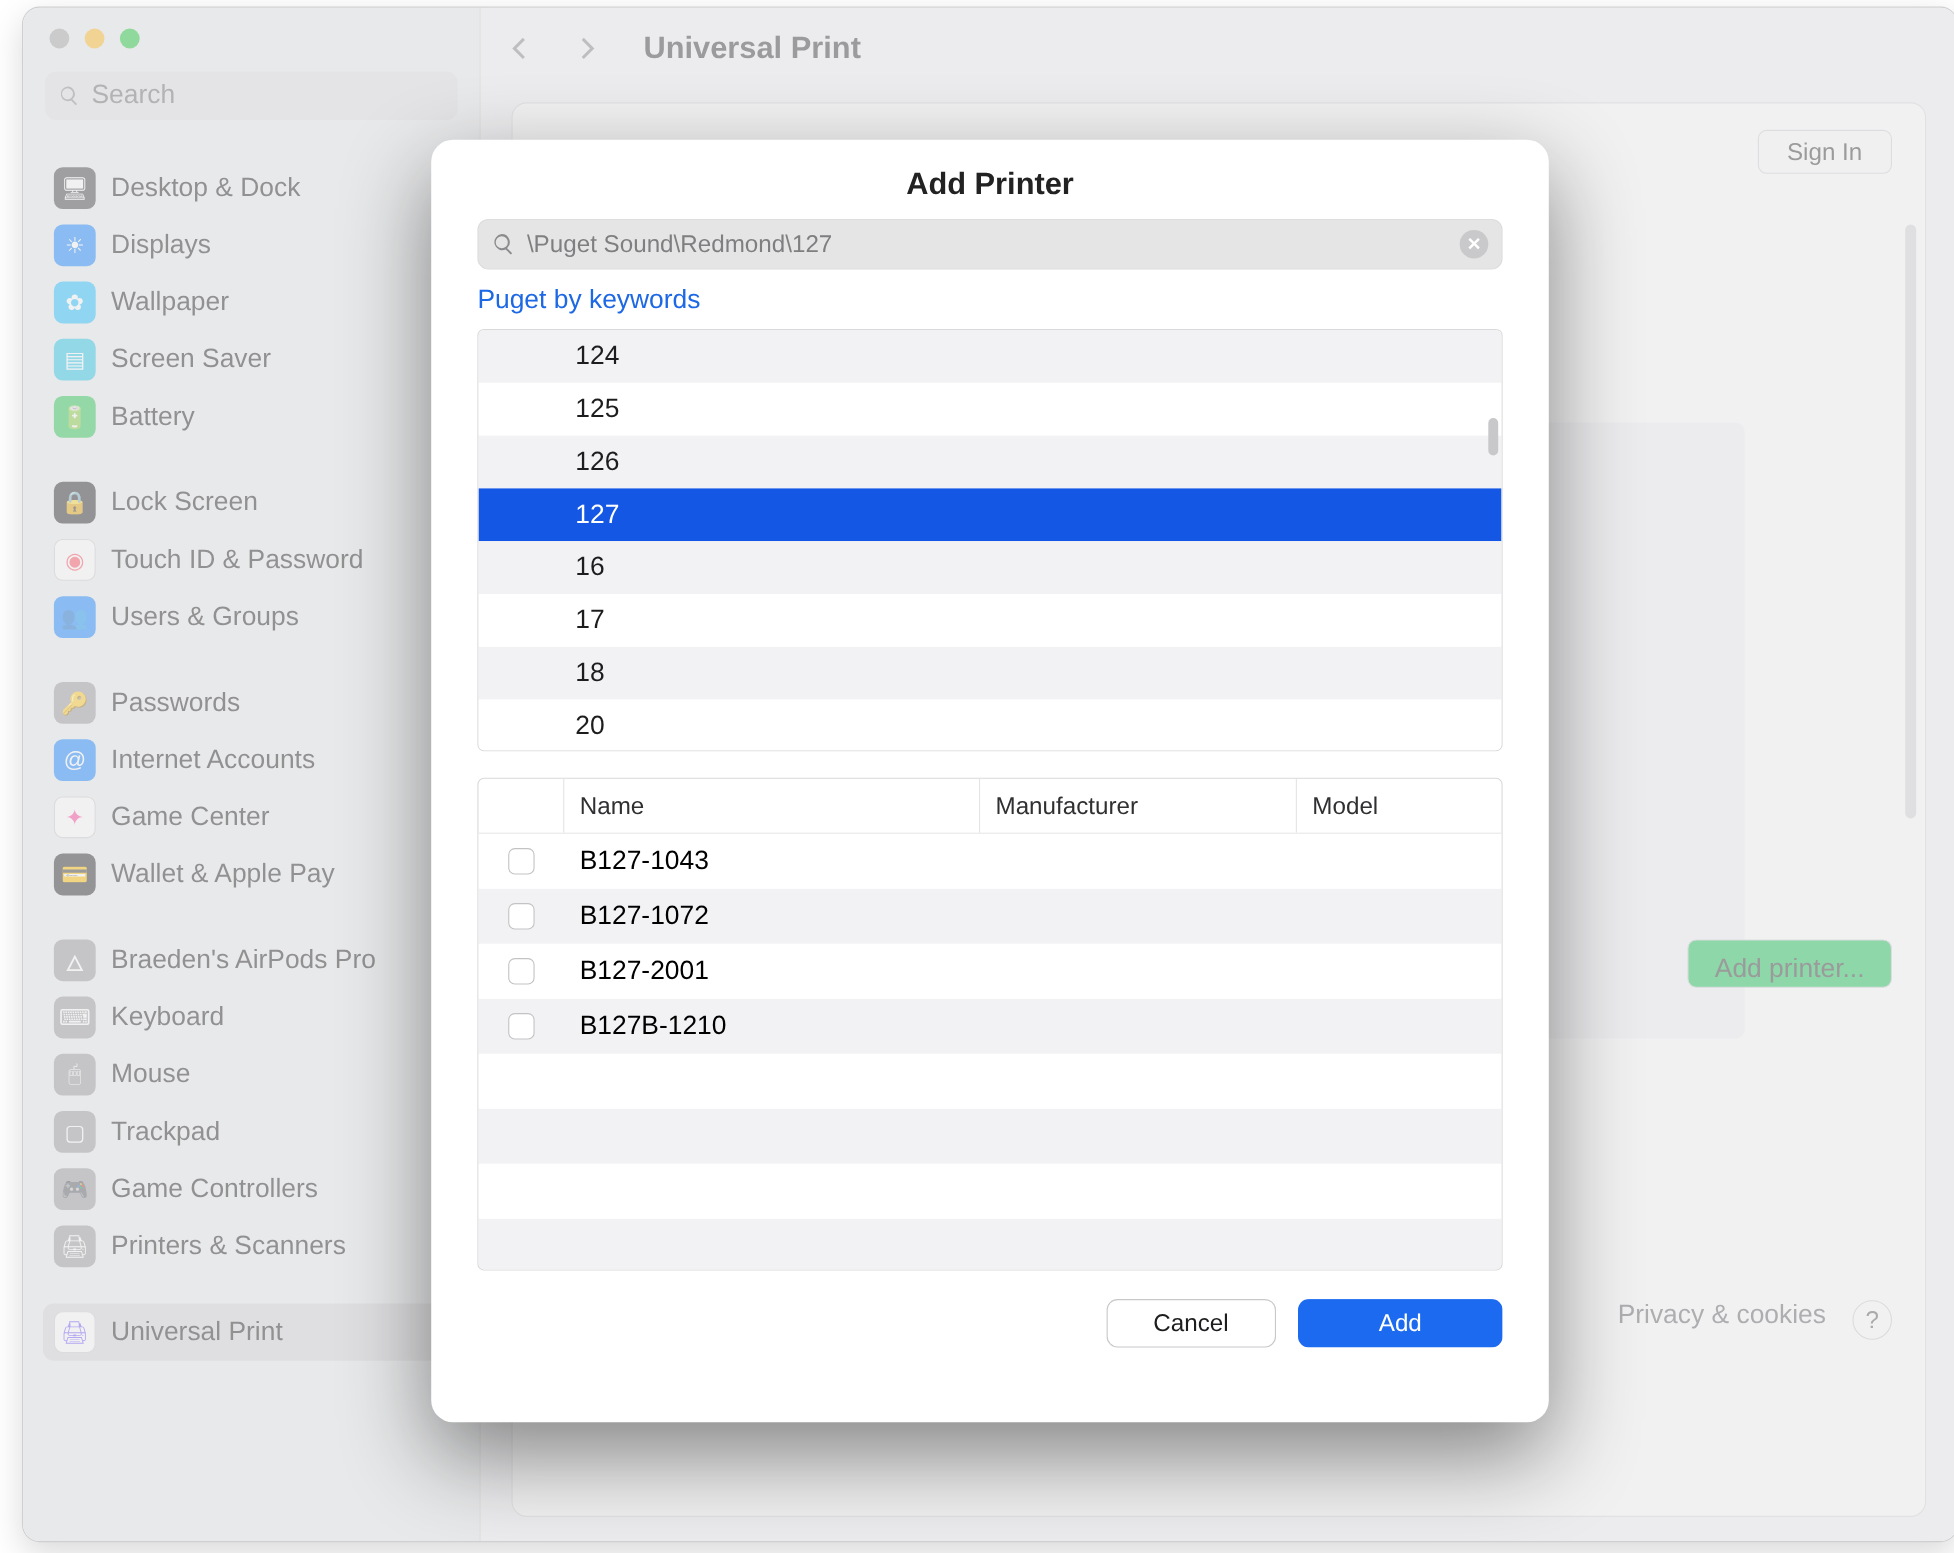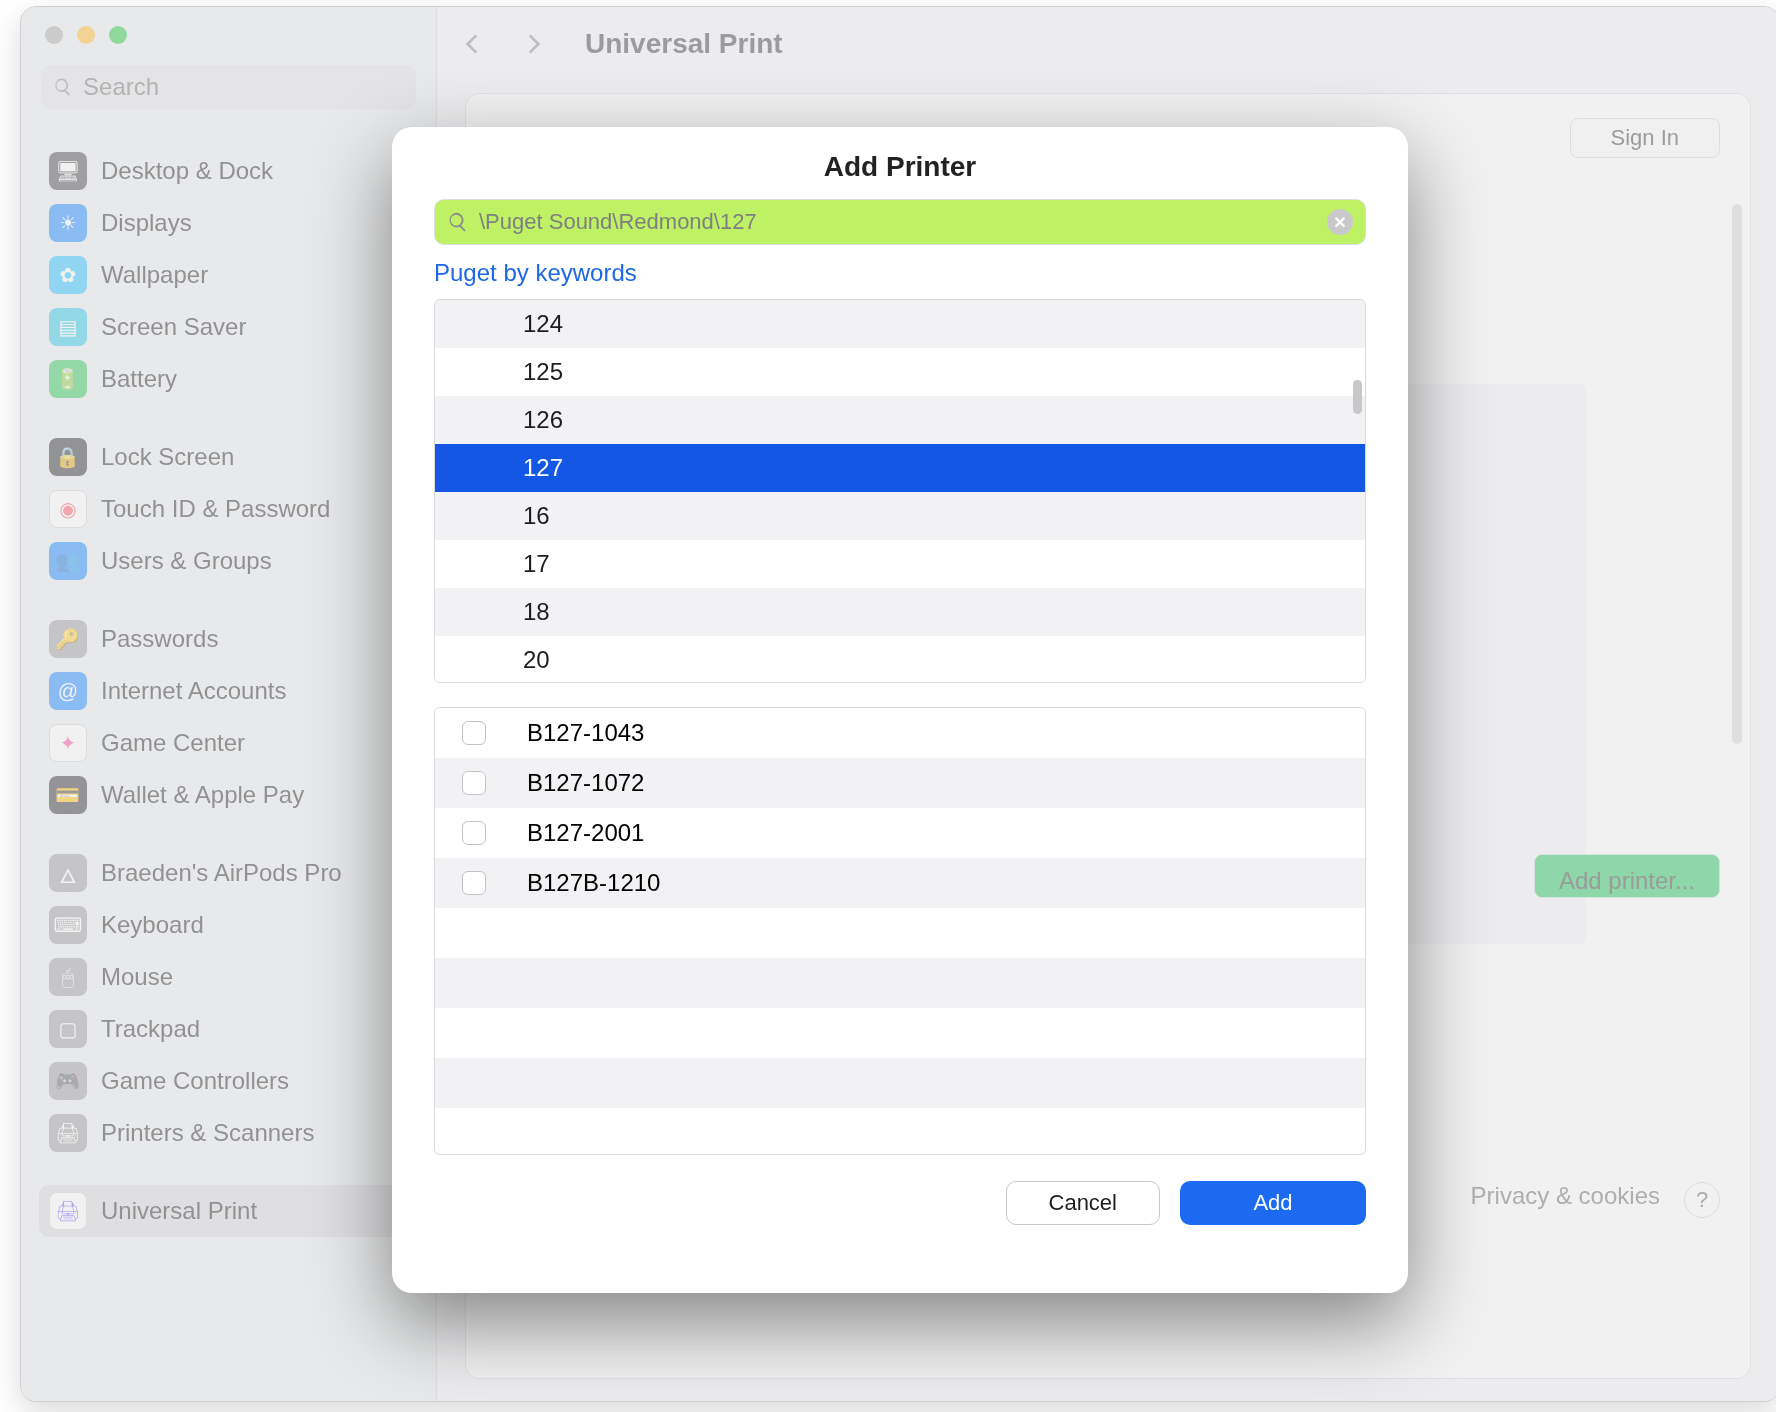--- a/index.html
+++ b/index.html
@@ -88,21 +88,21 @@
     flex:1;
     background:#ffffff;
     border:1px solid #dcdcde;
     border-radius:14px;
     position:relative;
     overflow:hidden;
   }
   .signin-btn {
     position:absolute; right:30px; top:24px;
     background:#fdfdfd; border:1px solid #d3d3d5; border-radius:8px;
-    height:40px; padding: 0 40px; font-size:22px; color:#404042;
+    height:40px; padding: 0 26px; font-size:22px; color:#404042;
   }
   .big-box {
     position:absolute; left:110px; top:290px; width:1010px; height:560px;
     background:#f4f4f6; border-radius:8px;
   }
   .add-printer-ghost {
     position:absolute; right:30px; top:760px;
     background:#22c55e; border:1px solid #d3d3d5; border-radius:8px;
     height:44px; padding: 12px 24px; font-size:24px; color:#404042;
   }
@@ -146,21 +146,21 @@
     font-size:28px; font-weight:700;
     padding: 24px 0 16px 0;
     color:#222;
   }
 
   .modal-search {
     margin: 0 42px;
     height: 46px;
     border:1px solid #ddd;
     border-radius:10px;
-    background:#bef264;
+    background:#e5e5e5;
     display:flex; align-items:center;
     padding: 0 12px;
     position:relative;
   }
   .modal-search svg.mag { width:22px; height:22px; fill:#8c8c8f; margin-right:10px; flex-shrink:0; }
   .modal-search input {
     flex:1; border:none; outline:none; background:transparent;
     font-size:22px; color:#7f7f82;
   }
   .modal-search .clear {
@@ -412,20 +412,26 @@
           <div class="loc-item selected">127</div>
           <div class="loc-item even">16</div>
           <div class="loc-item odd">17</div>
           <div class="loc-item even">18</div>
           <div class="loc-item odd">20</div>
         </div>
       <div class="loc-scroll"></div>
     </div>
 
     <div class="table-box">
+      <div class="thead">
+        <div class="col-chk"></div>
+        <div class="col-name">Name</div>
+        <div class="col-man">Manufacturer</div>
+        <div class="col-mod">Model</div>
+      </div>
       <div id="printer-rows">
           <div class="trow even">
             <div class="cell-chk">
               <div class="chk"></div>
             </div>
             <div class="cell-name">B127-1043</div>
             <div class="cell-man"></div>
             <div class="cell-mod"></div>
           </div>
           <div class="trow odd">

